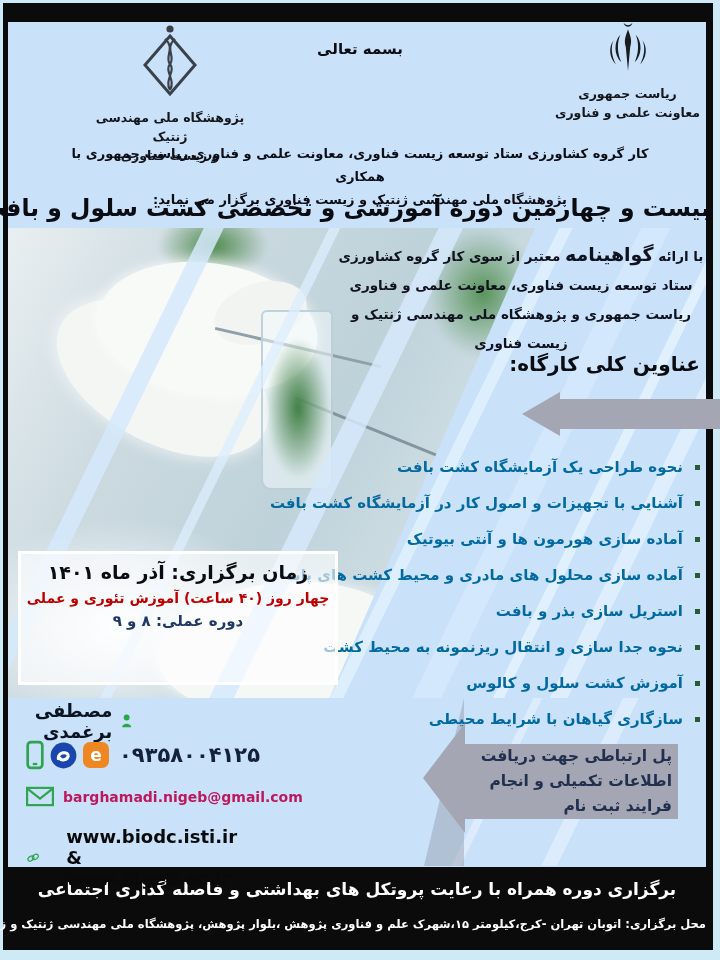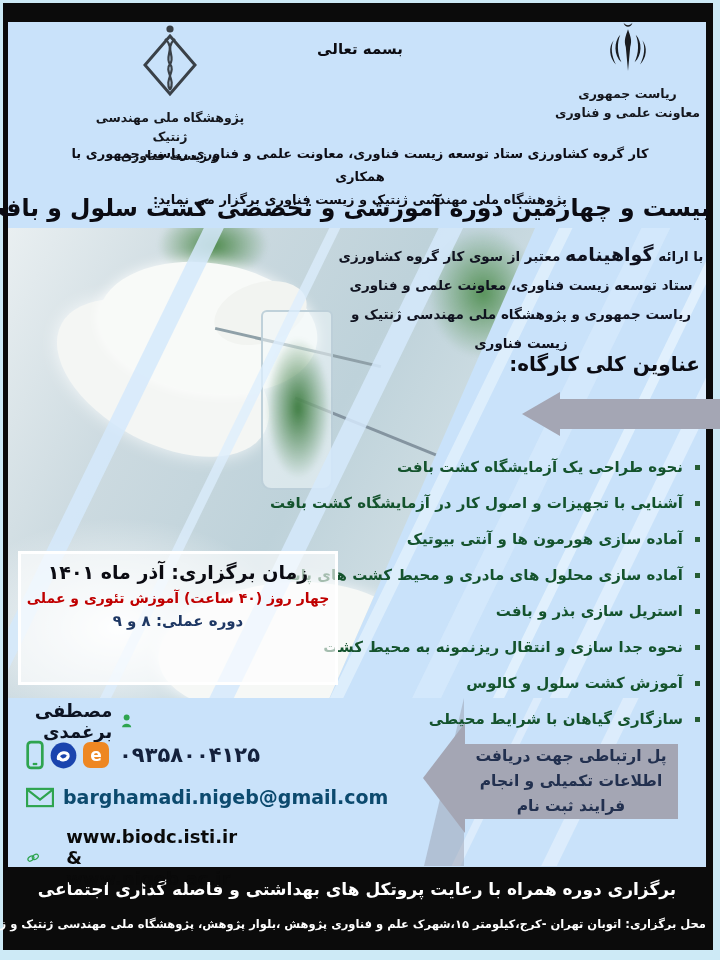--- a/index.html
+++ b/index.html
@@ -35,46 +35,46 @@
   .streaks { position:absolute; left:430px; top:698px; width:276px; height:168px; overflow:hidden; z-index:2; }
   .streak { position:absolute; top:-40px; height:260px; background:rgba(255,255,255,.35); transform:rotate(26deg); }
 
   
   .certificate { position:absolute; left:330px; top:240px; width:382px; text-align:center; direction:rtl; font-size:13.5px; font-weight:bold; line-height:29px; color:#10121f; z-index:3; }
   .certificate .hl { font-size:19px; }
 
   
   .topics-heading { position:absolute; right:20px; top:352px; direction:rtl; font-size:20px; font-weight:bold; color:#0b0b12; z-index:3; }
   .topics { position:absolute; right:20px; top:456px; width:460px; direction:rtl; display:flex; flex-direction:column; gap:13px; z-index:3; }
-  .topic { font-size:15px; line-height:23px; font-weight:bold; color:#14532d; white-space:nowrap; text-align:right; }
+  .topic { font-size:15px; line-height:23px; font-weight:bold; color:#0369a1; white-space:nowrap; text-align:right; }
   .topic .sq { display:inline-block; width:5px; height:5px; background:#265c33; margin-left:12px; vertical-align:2px; }
 
   
   .arrow1-head { position:absolute; left:522px; top:392px; width:0; height:0; border-top:22px solid transparent; border-bottom:22px solid transparent; border-right:38px solid #a4a6b4; z-index:8; }
   .arrow1-body { position:absolute; left:559px; top:399px; width:161px; height:30px; background:#a4a6b4; z-index:8; }
   .arrow2-head { position:absolute; left:423px; top:723px; width:0; height:0; border-top:55px solid transparent; border-bottom:55px solid transparent; border-right:42px solid #a4a6b4; z-index:6; }
   .arrow2-body { position:absolute; left:464px; top:744px; width:214px; height:75px; background:#a4a6b4; display:flex; align-items:center; justify-content:center; z-index:6; }
-  .arrow2-body .txt { direction:rtl; text-align:center; font-size:15.5px; font-weight:bold; line-height:25px; color:#22304f; padding:8px 6px; }
+  .arrow2-body .txt { direction:rtl; text-align:right; font-size:15.5px; font-weight:bold; line-height:25px; color:#22304f; padding:8px 6px; }
   .wedge { position:absolute; left:424px; top:698px; width:40px; height:168px; background:rgba(148,153,168,.45); clip-path:polygon(100% 0,100% 100%,0 100%); z-index:2; }
 
   
   .schedule { position:absolute; left:18px; top:551px; width:320px; height:134px; background:rgba(255,255,255,.62); border:3px solid #ffffff; z-index:5; text-align:center; direction:rtl; padding-top:7px; }
   .sch1 { font-size:19px; font-weight:bold; color:#0b0b12; margin-bottom:7px; }
   .sch2 { font-size:14px; font-weight:bold; color:#c00000; margin-bottom:4px; }
   .sch3, .sch4 { font-size:15px; font-weight:bold; color:#1f3864; line-height:22px; }
 
   
   .contact { position:absolute; left:26px; top:698px; z-index:6; }
   .crow { position:absolute; display:flex; align-items:center; gap:9px; }
   .row-name { top:2px; left:0; }
   .row-name .nm { font-size:18px; font-weight:bold; color:#0c1322; }
   .row-phone { top:42px; left:0; gap:6px; }
   .row-phone .num { font-size:21px; font-weight:bold; color:#14213c; letter-spacing:2px; margin-left:4px; }
   .row-email { top:88px; left:0; }
-  .row-email .em { font-size:19px; font-weight:bold; color:#0c4a6e; }
+  .row-email .em { font-size:14px; font-weight:bold; color:#be185d; }
   .row-web { top:128px; left:0;gap:26px; }
   .row-web .wb { font-size:18px; font-weight:bold; color:#0a0a0a; }
   .eitaa { width:26px; height:26px; border-radius:7px; background:#ee8722; color:#fff; font-weight:bold; font-size:17px; display:flex; align-items:center; justify-content:center; }
 
   
   .footer-l1 { position:absolute; left:8px; right:14px; top:879px; text-align:center; color:#ffffff; font-size:17px; font-weight:bold; z-index:4; }
   .footer-l2 { position:absolute; left:8px; right:14px; top:917px; text-align:center; color:#ffffff; font-size:11.5px; font-weight:bold; white-space:nowrap; z-index:4; }
 </style>
 </head>
 <body>

